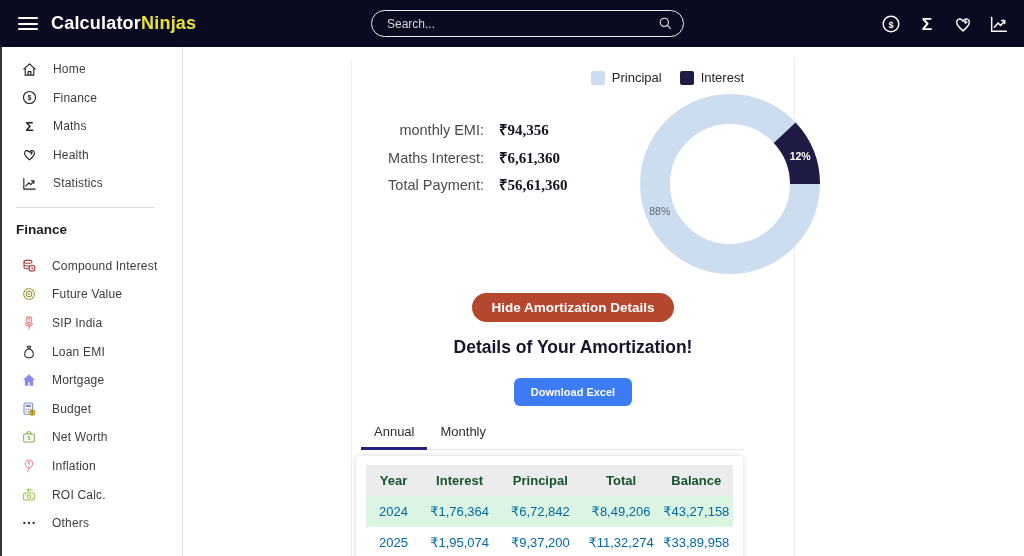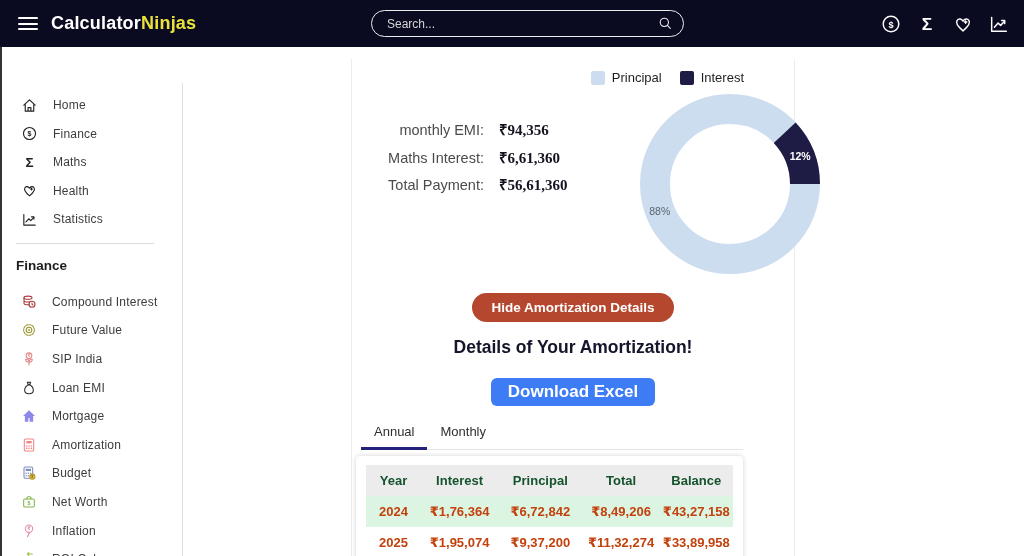--- a/index.html
+++ b/index.html
@@ -22,21 +22,21 @@
   .nav-actions .icn { width:22px; height:22px; color:#fff; cursor:pointer; }
 
   .icn svg { width:100%; height:100%; fill:none; stroke:currentColor; stroke-width:1.6;
     stroke-linecap:round; stroke-linejoin:round; display:block; }
 
   
   .page { display:flex; height:509px; position:relative; }
   .edge-strip { position:absolute; left:0; top:0; width:2px; height:100%; background:#343434; }
 
   
-  .sidebar { width:183px; border-right:1px solid #e0e0e0; padding-top:8px; background:#fff;margin-top:36px; }
+  .sidebar { width:183px; border-right:1px solid #e0e0e0; padding-top:8px; background:#fff; }
   .side-list { list-style:none; }
   .side-item { display:flex; align-items:center; gap:15px; height:28.5px; padding-left:21px;
     cursor:pointer; color:#222; }
   .side-item .icn { width:17px; height:17px; flex:0 0 17px; }
   .side-item .lbl { font-size:12px; color:#3c3c3c; letter-spacing:.2px; }
   .side-divider { border:none; border-top:1px solid #dcdcdc; margin:9px 28px 0 16px; }
   .side-section { margin:14px 0 0 16px; font-size:13.5px; font-weight:700; color:#1e1e1e; }
   .side-list.fin { margin-top:15px; }
   .side-list.fin .side-item { height:28.6px; }
   .side-list.fin .icn { width:16px; height:16px; flex:0 0 16px; }
@@ -58,32 +58,32 @@
   .stat-value { padding-left:15px; font-size:15px; font-weight:700; color:#131320;font-family:Liberation Serif, serif; }
   .donut { position:absolute; left:283px; top:4px; width:190px; height:190px; }
 
   .center-line { text-align:center; }
   .hide-btn { margin-top:12px; display:inline-block; border:none; cursor:pointer;
     height:29px; line-height:29px; padding:0 19px; border-radius:15px;
     color:#fff; font-size:13.5px; font-weight:700; font-family:inherit; }
   .amort-title { margin-top:15px; text-align:center; font-size:17.5px; font-weight:800; color:#15152b; }
   .dl-btn { margin-top:20px; display:inline-block; border:none; cursor:pointer;
     height:28px; line-height:28px; padding:0 17px; border-radius:6px;
-    color:#fff; font-size:17px; font-weight:600; font-family:inherit; }
+    color:#fff; font-size:11px; font-weight:600; font-family:inherit; }
 
   .tabs { display:flex; margin:11px 51px 0 9px; border-bottom:1px solid #e3e3e3; }
   .tab { padding:7px 13px 8px; font-size:13px; color:#2f2f2f; cursor:pointer;
     border-bottom:3px solid transparent; margin-bottom:-1px; }
   .tab.active { border-bottom-color:#23217a; }
 
   .table-card { margin:6px 51px 0 4px; background:#fff; border-radius:4px;
     box-shadow:0 0 5px rgba(0,0,0,.18); padding:9px 10px 12px; }
   table { width:100%; border-collapse:collapse; }
   th { background:#ececec; padding:8px 2px; font-size:13px; font-weight:700; color:#14532d; }
-  td { padding:8px 2px; font-size:13px; color:#c2410c; text-align:center;font-weight:bold; }
+  td { padding:8px 2px; font-size:13px; color:#0369a1; text-align:center; }
   th:nth-child(1),td:nth-child(1){width:15%;} th:nth-child(2),td:nth-child(2){width:21%;}
   th:nth-child(3),td:nth-child(3){width:23%;} th:nth-child(4),td:nth-child(4){width:21%;}
   th:nth-child(5),td:nth-child(5){width:20%;}
   tr.green td { background:#dcf4e2; }
 </style>
 </head>
 <body>
 
 <header class="navbar">
   <div class="hamburger">
@@ -226,30 +226,20 @@
           <span class="lbl">Loan EMI</span>
         </li>
         <li class="side-item">
           <span class="icn" style="color: rgb(143, 136, 234);">
             <svg viewBox="0 0 24 24">
               <path d="M12 3.5 21 12h-2.8v8.5H5.8V12H3z" fill="currentColor" stroke="none"></path>
               <path d="M12 20.5v-4.5" stroke="#fff" stroke-width="2"></path>
             </svg>
           </span>
           <span class="lbl">Mortgage</span>
-        </li>
-        <li class="side-item">
-          <span class="icn" style="color: rgb(238, 134, 134);">
-            <svg viewBox="0 0 24 24">
-              <rect x="5" y="3" width="14" height="18" rx="2"></rect>
-              <rect x="8" y="6" width="8" height="3.6" fill="currentColor" stroke="none"></rect>
-              <path d="M8.5 13.5h.01M12 13.5h.01M15.5 13.5h.01M8.5 17h.01M12 17h.01M15.5 17h.01" stroke-width="2.4"></path>
-            </svg>
-          </span>
-          <span class="lbl">Amortization</span>
         </li>
         <li class="side-item">
           <span class="icn" style="color: rgb(127, 143, 190);">
             <svg viewBox="0 0 24 24">
               <rect x="4.5" y="3" width="13" height="17" rx="2"></rect>
               <rect x="7" y="5.7" width="8" height="3.4" fill="currentColor" stroke="none"></rect>
               <path d="M7.6 12.5h.01M11 12.5h.01M14.4 12.5h.01M7.6 16h.01M11 16h.01" stroke-width="2.2"></path>
               <circle cx="17" cy="17.5" r="3.8" fill="#e8c34a" stroke="#b89729"></circle>
               <text x="17" y="20" text-anchor="middle" font-size="6" font-weight="bold" fill="#7a6010" stroke="none">$</text>
             </svg>

